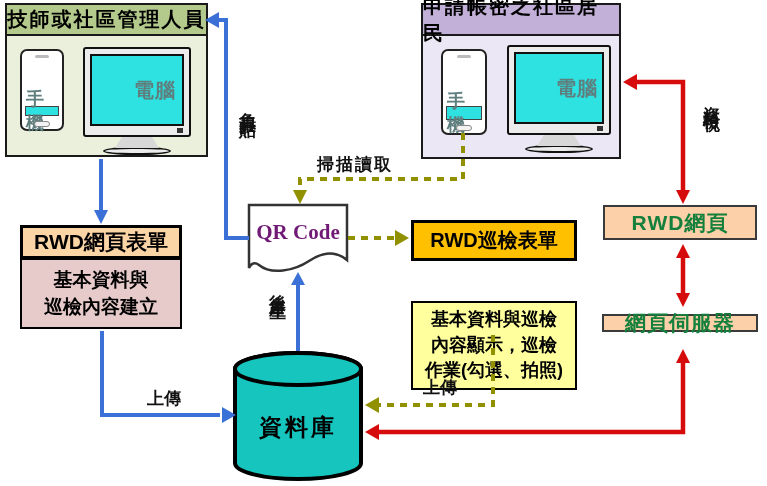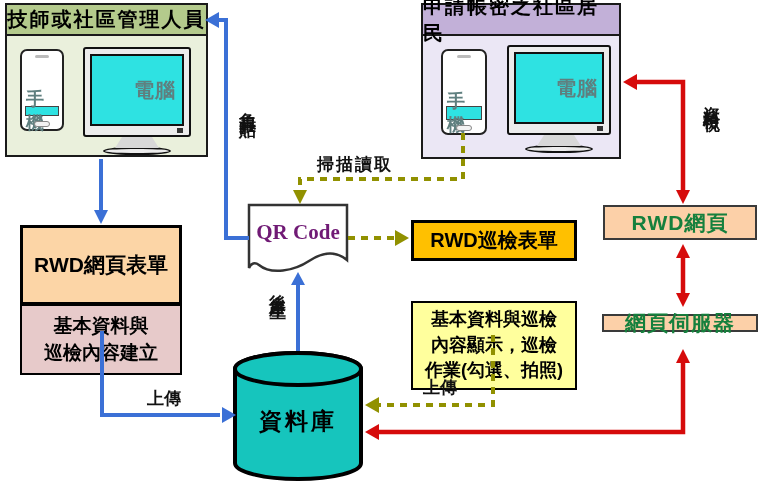--- a/index.html
+++ b/index.html
@@ -40,42 +40,42 @@
                 border-radius:50%/60%;box-sizing:border-box;}
   #tech-monitor{left:76px;top:42px;width:108px;}
   #res-monitor{left:84px;top:40px;width:104px;}
   .monitor .screen-label{font-size:20px;}
 
   
   .form-box{position:absolute;}
   .form-header{border:3px solid #000;font-weight:bold;text-align:center;color:#000;box-sizing:border-box;}
   .form-body{border:2px solid #000;margin-top:-1px;font-weight:bold;text-align:center;color:#000;box-sizing:border-box;}
   #form-create{left:20px;top:225px;width:162px;}
-  #form-create .form-header{background:#fcd5a6;padding:23px 0;font-size:21px;}
+  #form-create .form-header{background:#fcd5a6;padding:0 0;font-size:21px;}
   #form-create .form-body{background:#e7caca;padding:7px 0;font-size:19px;line-height:1.4;}
   #form-inspect{left:411px;top:220px;width:166px;}
   #form-inspect .form-header{background:#ffc000;padding:4px 0;font-size:20px;}
   #form-inspect .form-body{background:#ffff9d;padding:4px 1px;font-size:18px;line-height:1.42;margin-top:40px;}
 
   
   .simple-box{position:absolute;background:#fcd0a8;border:2px solid #3a3a3a;display:flex;align-items:center;
               justify-content:center;font-weight:bold;font-size:21px;letter-spacing:1px;color:#15803d;box-sizing:border-box;}
   #rwd-page{left:603px;top:205px;width:154px;height:35px;}
   #web-server{left:602px;top:314px;width:156px;height:18px;}
 
   
   #qr-doc{position:absolute;left:247px;top:203px;width:102px;height:78px;}
   #qr-doc svg{position:absolute;left:0;top:0;}
   .qr-label{position:absolute;left:0;right:0;top:17px;text-align:center;
             font-family:"Liberation Serif",serif;font-weight:bold;font-size:21px;color:#701a75;}
 
   
   #database{position:absolute;left:231px;top:350px;width:134px;height:133px;}
   #database svg{position:absolute;left:0;top:0;}
-  .db-label{position:absolute;left:0;right:0;top:56px;text-align:center;font-weight:bold;
+  .db-label{position:absolute;left:0;right:0;top:62px;text-align:center;font-weight:bold;
             font-size:23px;letter-spacing:3px;color:#000;}
 
   
   .edge-label{position:absolute;font-weight:bold;font-size:17px;color:#111;white-space:nowrap;}
   .vertical{writing-mode:vertical-rl;text-orientation:upright;letter-spacing:3px;}
   #label-post{left:236px;top:98px;}
   #label-scan{left:317px;top:153px;letter-spacing:2px;}
   #label-view{left:700px;top:92px;}
   #label-backend{left:266px;top:280px;}
   #label-upload-left{left:147px;top:387px;}

